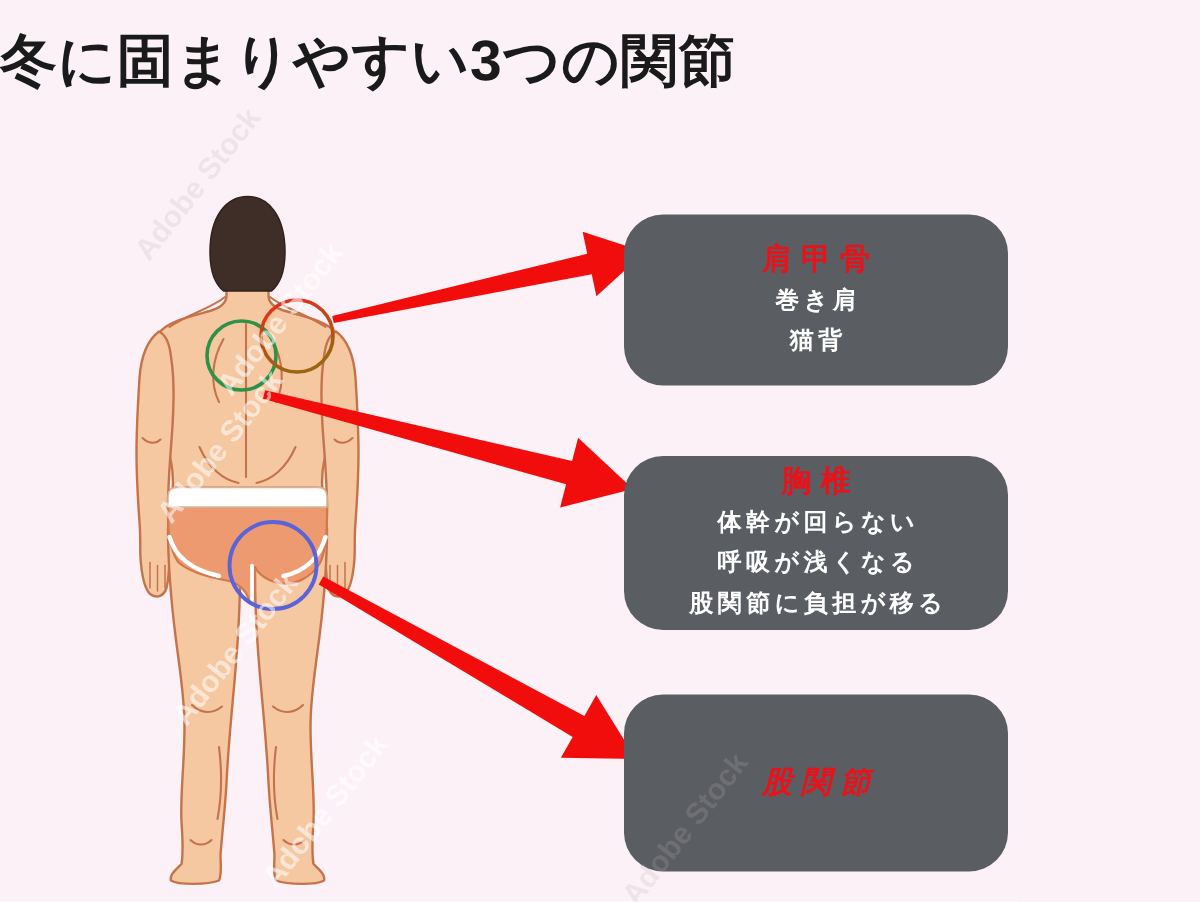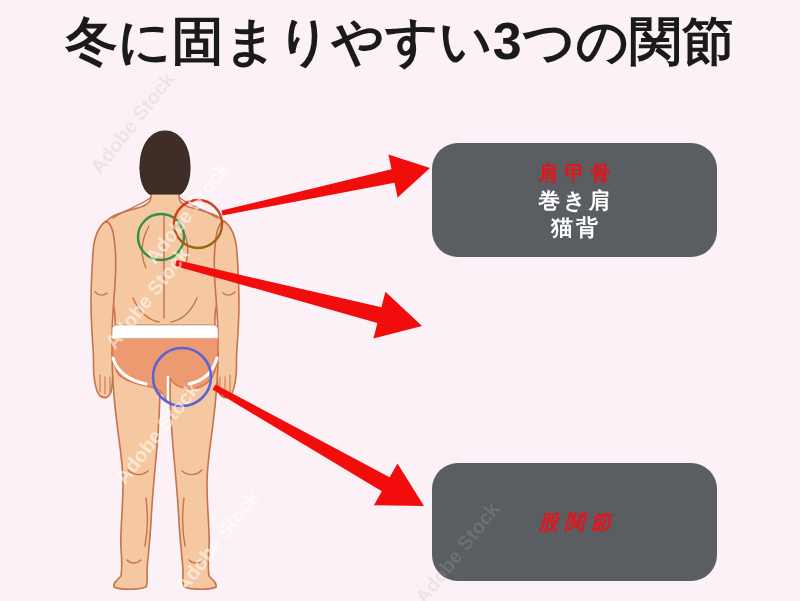--- a/index.html
+++ b/index.html
@@ -14,32 +14,32 @@
   .figure-svg {
     position: absolute;
     left: 0; top: 0;
     width: 800px; height: 601px;
     z-index: 1;
   }
   .main-title {
     position: absolute;
     top: 13px; left: 0;
     width: 800px;
-    text-align: center;
-    font-size: 52px;
+    text-align: left;
+    font-size: 38px;
     line-height: 56px;
     font-weight: bold;
     letter-spacing: 0.5px;
     color: #1a1a1a;
     z-index: 2;
   }
   .callout {
     position: absolute;
-    left: 432px;
-    width: 285px;
+    left: 416px;
+    width: 256px;
     background: #5a5e63;
     border-radius: 26px;
     display: flex;
     flex-direction: column;
     align-items: center;
     justify-content: center;
     text-align: center;
     font-weight: bold;
     z-index: 2;
     box-sizing: border-box;
@@ -50,21 +50,21 @@
   .callout-3 { top: 463px; height: 118px; font-style: italic; }
   .callout-heading {
     color: #e8131a;
     font-size: 20px;
     line-height: 27px;
     letter-spacing: 6px;
     text-indent: 6px;
   }
   .callout-line {
     color: #ffffff;
-    font-size: 22px;
+    font-size: 16px;
     line-height: 27px;
     letter-spacing: 3px;
     text-indent: 3px;
   }
   .wm {
     position: absolute;
     color: rgba(255,255,255,0.55);
     font-size: 20px;
     font-weight: bold;
     transform: rotate(-52deg);
@@ -172,20 +172,26 @@
   <div class="main-title">
     <div>冬に固まりやすい3つの関節</div>
   </div>
 
   <div class="callout callout-1">
     <div class="callout-heading">肩甲骨</div>
     <div class="callout-line">巻き肩</div>
     <div class="callout-line">猫背</div>
   </div>
 
+  <div class="callout callout-2">
+    <div class="callout-heading">胸椎</div>
+    <div class="callout-line">体幹が回らない</div>
+    <div class="callout-line">呼吸が浅くなる</div>
+    <div class="callout-line">股関節に負担が移る</div>
+  </div>
 
   <div class="callout callout-3">
     <div class="callout-heading">股関節</div>
   </div>
 
   <span class="wm wm-faint" style="left:95px;  top:160px;">Adobe Stock</span>
   <span class="wm" style="left:150px; top:250px;">Adobe Stock</span>
   <span class="wm" style="left:110px; top:335px;">Adobe Stock</span>
   <span class="wm" style="left:120px; top:470px;">Adobe Stock</span>
   <span class="wm" style="left:180px; top:578px;">Adobe Stock</span>

